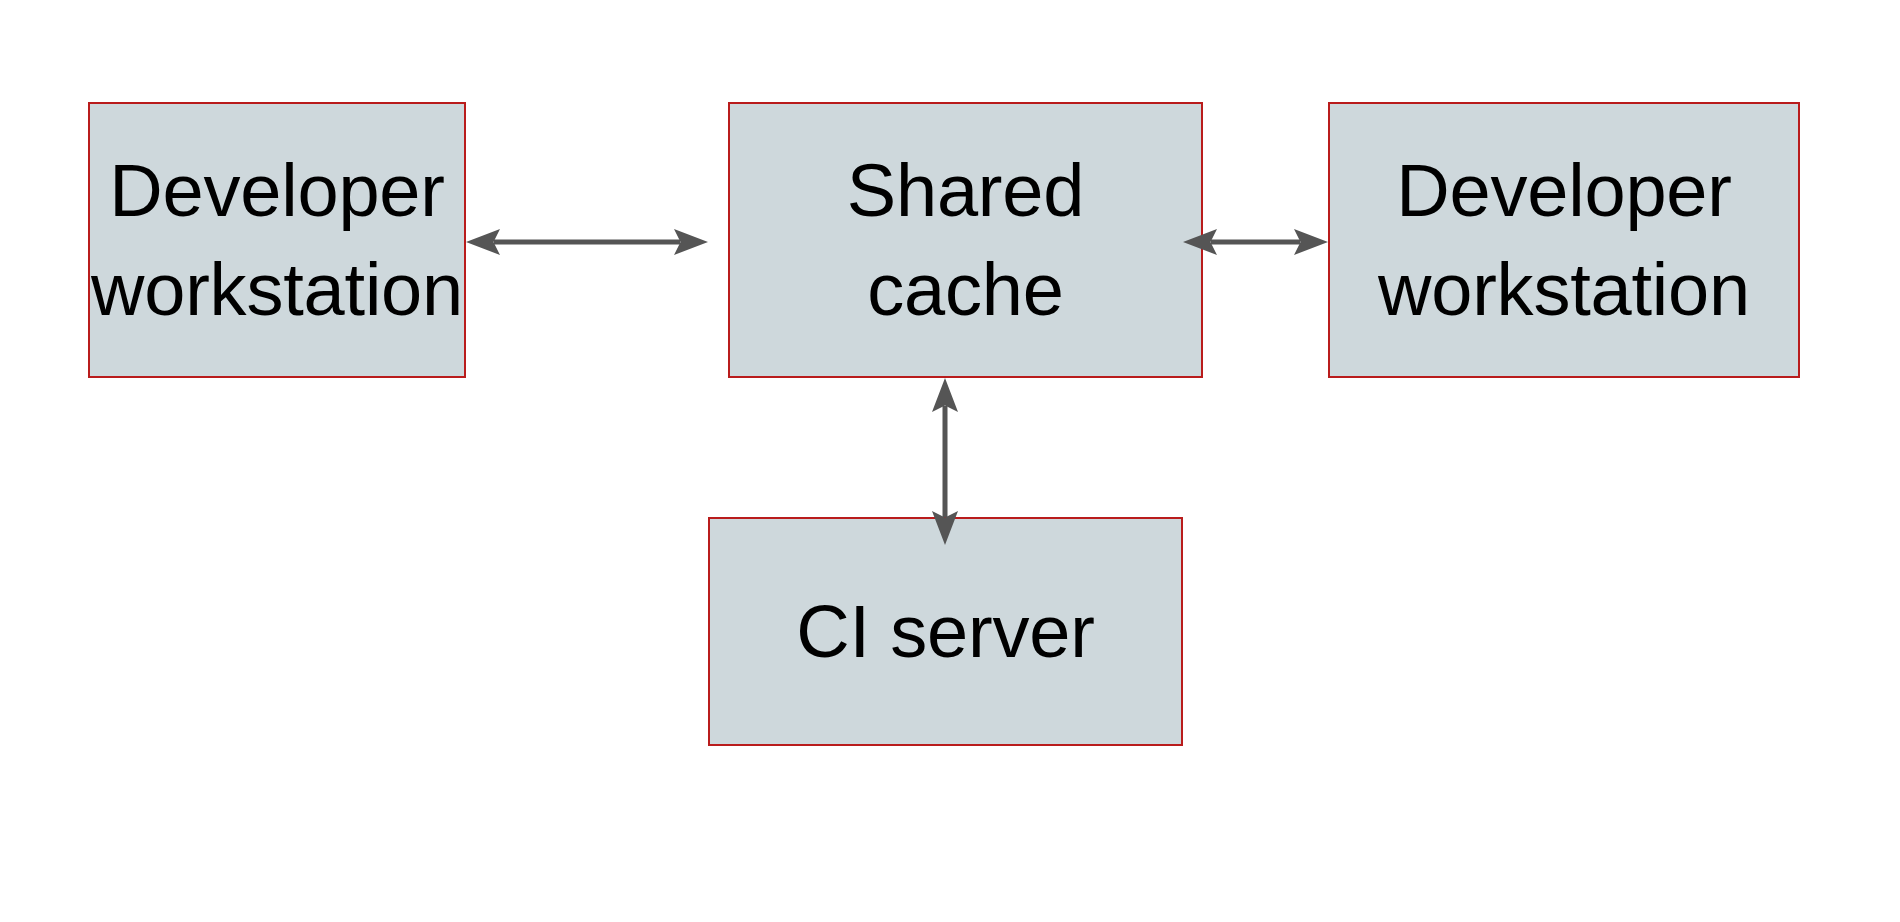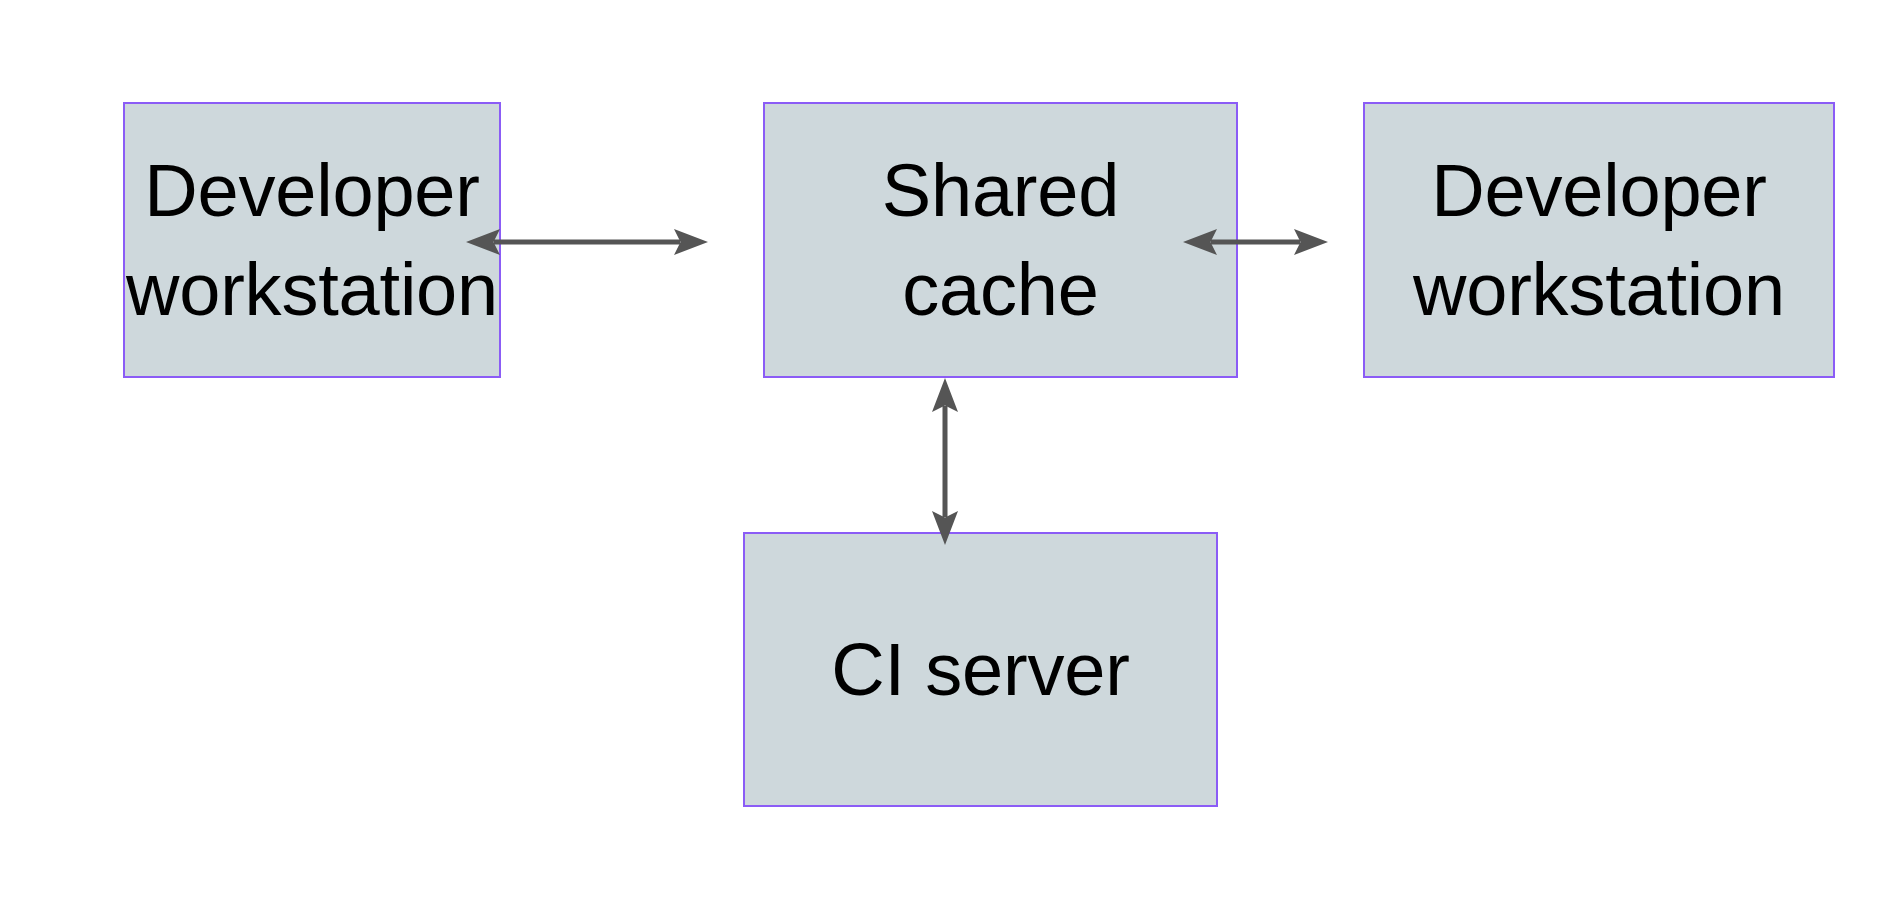--- a/index.html
+++ b/index.html
@@ -13,47 +13,46 @@
     width: 1900px;
     height: 922px;
     background: #ffffff;
     overflow: hidden;
     font-family: "Liberation Sans", "DejaVu Sans", sans-serif;
   }
   .node {
     position: absolute;
     box-sizing: border-box;
     background: #ced8dc;
-    border: 2px solid #8b5cf6;
+    border: 2px solid #b91c1c;
     display: flex;
     align-items: center;
     justify-content: center;
     text-align: center;
-    margin-left: 35px;
   }
   .node-label {
     color: #000000;
     font-size: 74px;
     line-height: 1.34;
     font-weight: 400;
     letter-spacing: -0.2px;
     white-space: pre-line;
     padding: 0 6px;
   }
   .edge {
     position: absolute;
     overflow: visible;
   }
   .edge svg { display: block; overflow: visible; }
 
   
   #node-dev-left   { left: 88px;   top: 102px;  width: 378px; height: 276px; }
   #node-shared     { left: 728px;  top: 102px;  width: 475px; height: 276px; }
   #node-dev-right  { left: 1328px; top: 102px;  width: 472px; height: 276px; }
-  #node-ci         { left: 708px;  top: 532px;  width: 475px; height: 275px; }
+  #node-ci         { left: 708px;  top: 517px;  width: 475px; height: 229px; }
 
   
   #edge-left   { left: 466px;  top: 226px; width: 242px; height: 32px; }
   #edge-right  { left: 1183px; top: 226px; width: 145px; height: 32px; }
   #edge-bottom { left: 929px;  top: 378px; width: 32px;  height: 167px; }
 </style>
 </head>
 <body>
 
 <div id="canvas">

